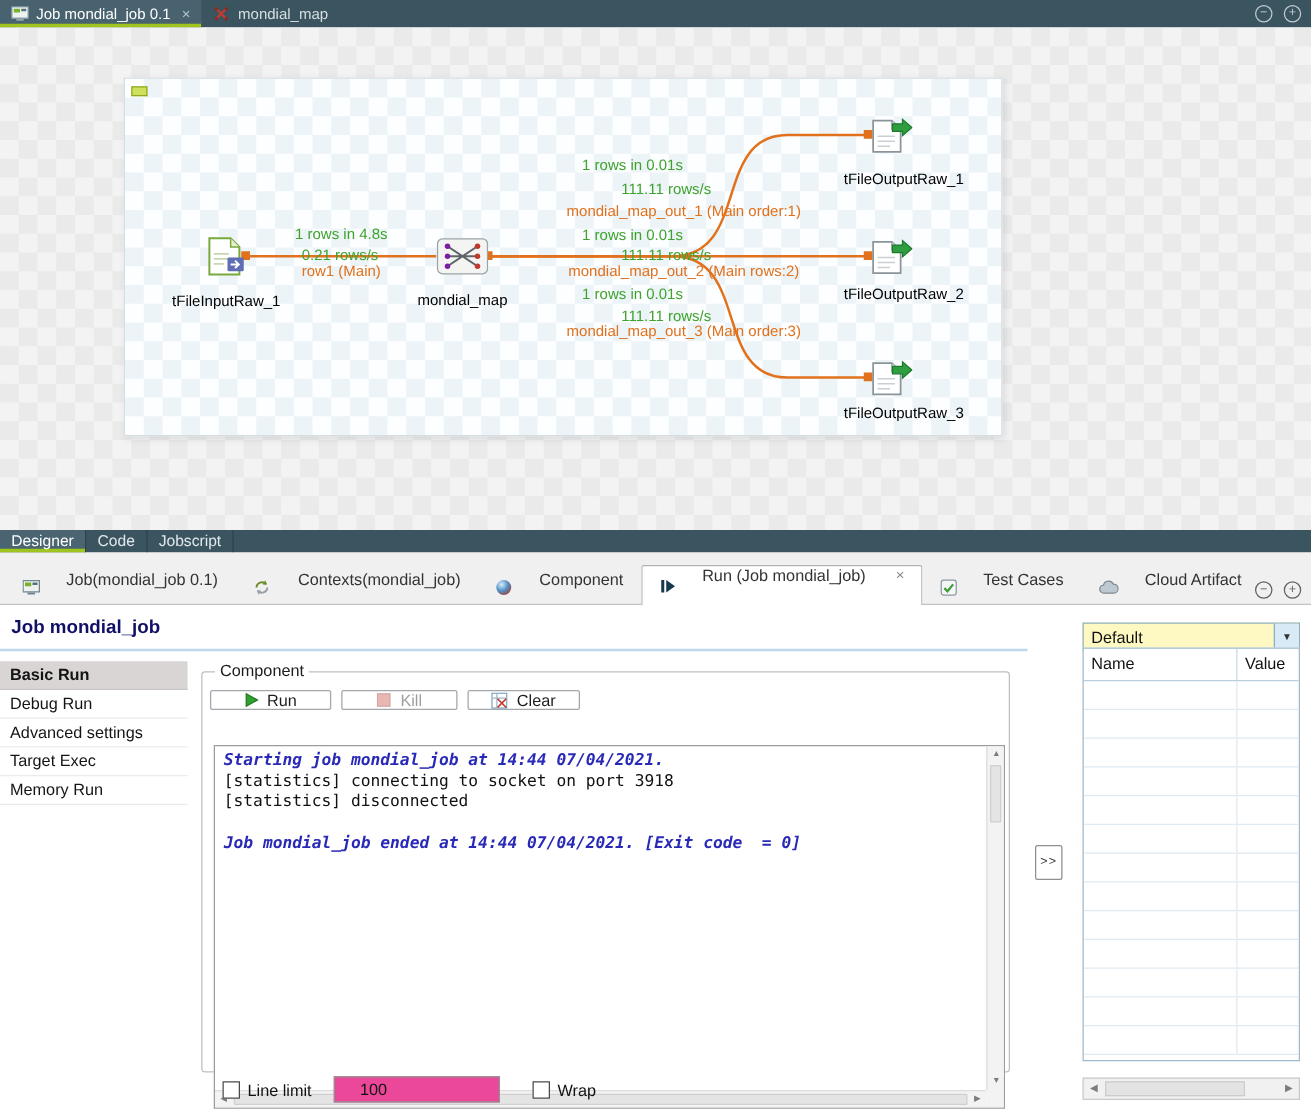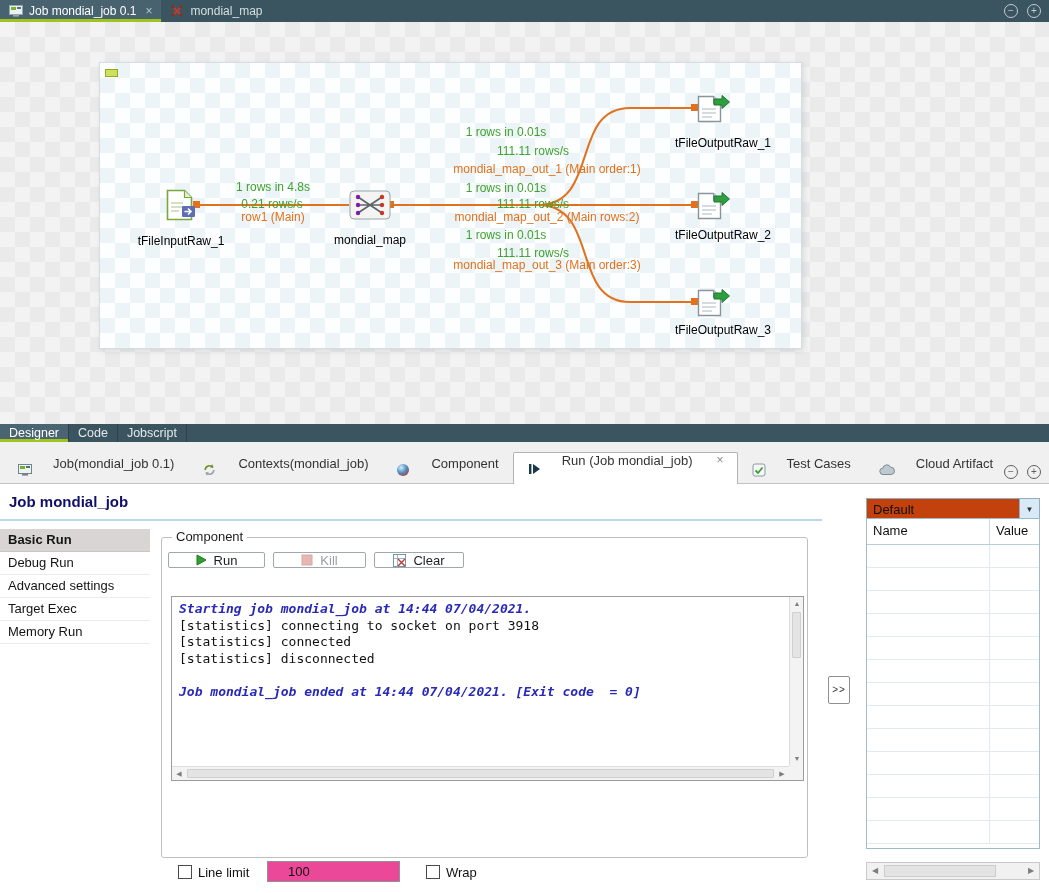--- a/index.html
+++ b/index.html
@@ -58,21 +58,21 @@
 
   .group{position:absolute;left:161px;top:53px;width:647px;height:321px;border:1px solid #bfbfbf;border-radius:3px}
   .group-label{position:absolute;left:10px;top:-9px;background:#fff;padding:0 4px;color:#1c1c1c}
 
   .btn{position:absolute;top:14px;height:16px;border:1px solid #a2a7ab;border-radius:2px;background:#fff;display:flex;align-items:center;justify-content:center;gap:7px;color:#1e1e1e;font-size:13px}
   .btn.disabled{color:#9d9d9d}
   .btn-run{left:6px;width:97px}
   .btn-kill{left:111px;width:93px}
   .btn-clear{left:212px;width:90px}
 
-  .console{position:absolute;left:9px;top:58px;width:633px;height:185px;border:1px solid #9c9c9c;background:#fff;overflow:hidden}
+  .console{position:absolute;left:9px;top:58px;width:633px;height:291px;border:1px solid #9c9c9c;background:#fff;overflow:hidden}
   .console-text{position:absolute;left:7px;top:4px;right:16px}
   .console-line{font-family:"DejaVu Sans Mono",monospace;font-size:13px;line-height:16.5px;min-height:16.5px;white-space:pre}
   .cl-info{color:#2929b8;font-style:italic;font-weight:bold}
   .cl-stat{color:#111}
 
   .vsb{position:absolute;right:0;top:0;bottom:14px;width:14px;background:#f3f3f3;border-left:1px solid #dcdcdc}
   .hsb{position:absolute;left:0;bottom:0;right:14px;height:14px;background:#f3f3f3;border-top:1px solid #dcdcdc}
   .sb-corner{position:absolute;right:0;bottom:0;width:14px;height:14px;background:#f3f3f3}
   .sb-btn{position:absolute;width:14px;height:14px;color:#7d7d7d;font-size:7px;text-align:center;line-height:14px}
   .vsb .up{top:0}.vsb .down{bottom:0}
@@ -80,21 +80,21 @@
   .vsb-thumb{position:absolute;left:2px;right:2px;top:15px;height:46px;background:#e4e4e4;border:1px solid #cfcfcf;border-radius:1px}
   .hsb-thumb{position:absolute;top:2px;bottom:2px;left:15px;right:15px;background:#e4e4e4;border:1px solid #cfcfcf;border-radius:1px}
 
   .checkbox{position:absolute;width:14px;height:14px;border:1px solid #4a4a4a;background:#fff}
   .field-label{position:absolute;font-size:13px;color:#111;white-space:nowrap}
   .line-limit-input{position:absolute;left:267px;top:377px;width:133px;height:21px;border:1px solid #919191;background:#ec4899;font-family:"Liberation Sans",sans-serif;font-size:13px;padding-left:20px;color:#111}
 
   .expand-btn{position:absolute;left:828px;top:192px;width:22px;height:28px;border:1px solid #8f8f8f;background:#fff;font-size:10px;color:#333;text-align:center;line-height:26px;border-radius:2px;letter-spacing:1px}
 
   
-  .combo{position:absolute;left:866px;top:14px;width:174px;height:24px;border:1px solid #90aec2;background:#c2410c;display:flex}
+  .combo{position:absolute;left:866px;top:14px;width:174px;height:24px;border:1px solid #90aec2;background:#fef9c3;display:flex}
   .combo-text{flex:1;line-height:22px;padding-left:6px;color:#111}
   .combo-arrow{width:20px;background:#d8eaf6;border-left:1px solid #90aec2;text-align:center;line-height:22px;font-size:8px;color:#333}
 
   .ctable{position:absolute;left:866px;top:34px;width:174px;height:331px;border:1px solid #9fbacc;background:#fff;overflow:hidden}
   .ctable-header{display:flex;height:26px;border-bottom:1px solid #b9cedd}
   .hcell{padding:4px 0 0 6px;color:#111}
   .hcell.name{width:123px;border-right:1px solid #c9dae6}
   .hcell.value{flex:1}
   .crow{display:flex;height:23px;border-bottom:1px solid #e0eaf2}
   .crow .c1{width:123px;border-right:1px solid #e0eaf2}
@@ -351,21 +351,20 @@
               <path d="M5 5 L12 12 M12 5 L5 12" stroke="#c0392b" stroke-width="1.4"></path>
             </svg>
           </span>
         <span>Clear</span>
       </div>
 
       <div class="console">
         <div class="console-text">
           <div class="console-line cl-info">Starting job mondial_job at 14:44 07/04/2021.</div>
           <div class="console-line cl-stat">[statistics] connecting to socket on port 3918</div>
-          <div class="console-line cl-stat">[statistics] connected</div>
           <div class="console-line cl-stat">[statistics] disconnected</div>
           <div class="console-line cl-stat"></div>
           <div class="console-line cl-info">Job mondial_job ended at 14:44 07/04/2021. [Exit code  = 0]</div>
         </div>
         <div class="vsb">
           <div class="sb-btn up">▲</div>
           <div class="vsb-thumb"></div>
           <div class="sb-btn down">▼</div>
         </div>
         <div class="hsb">

